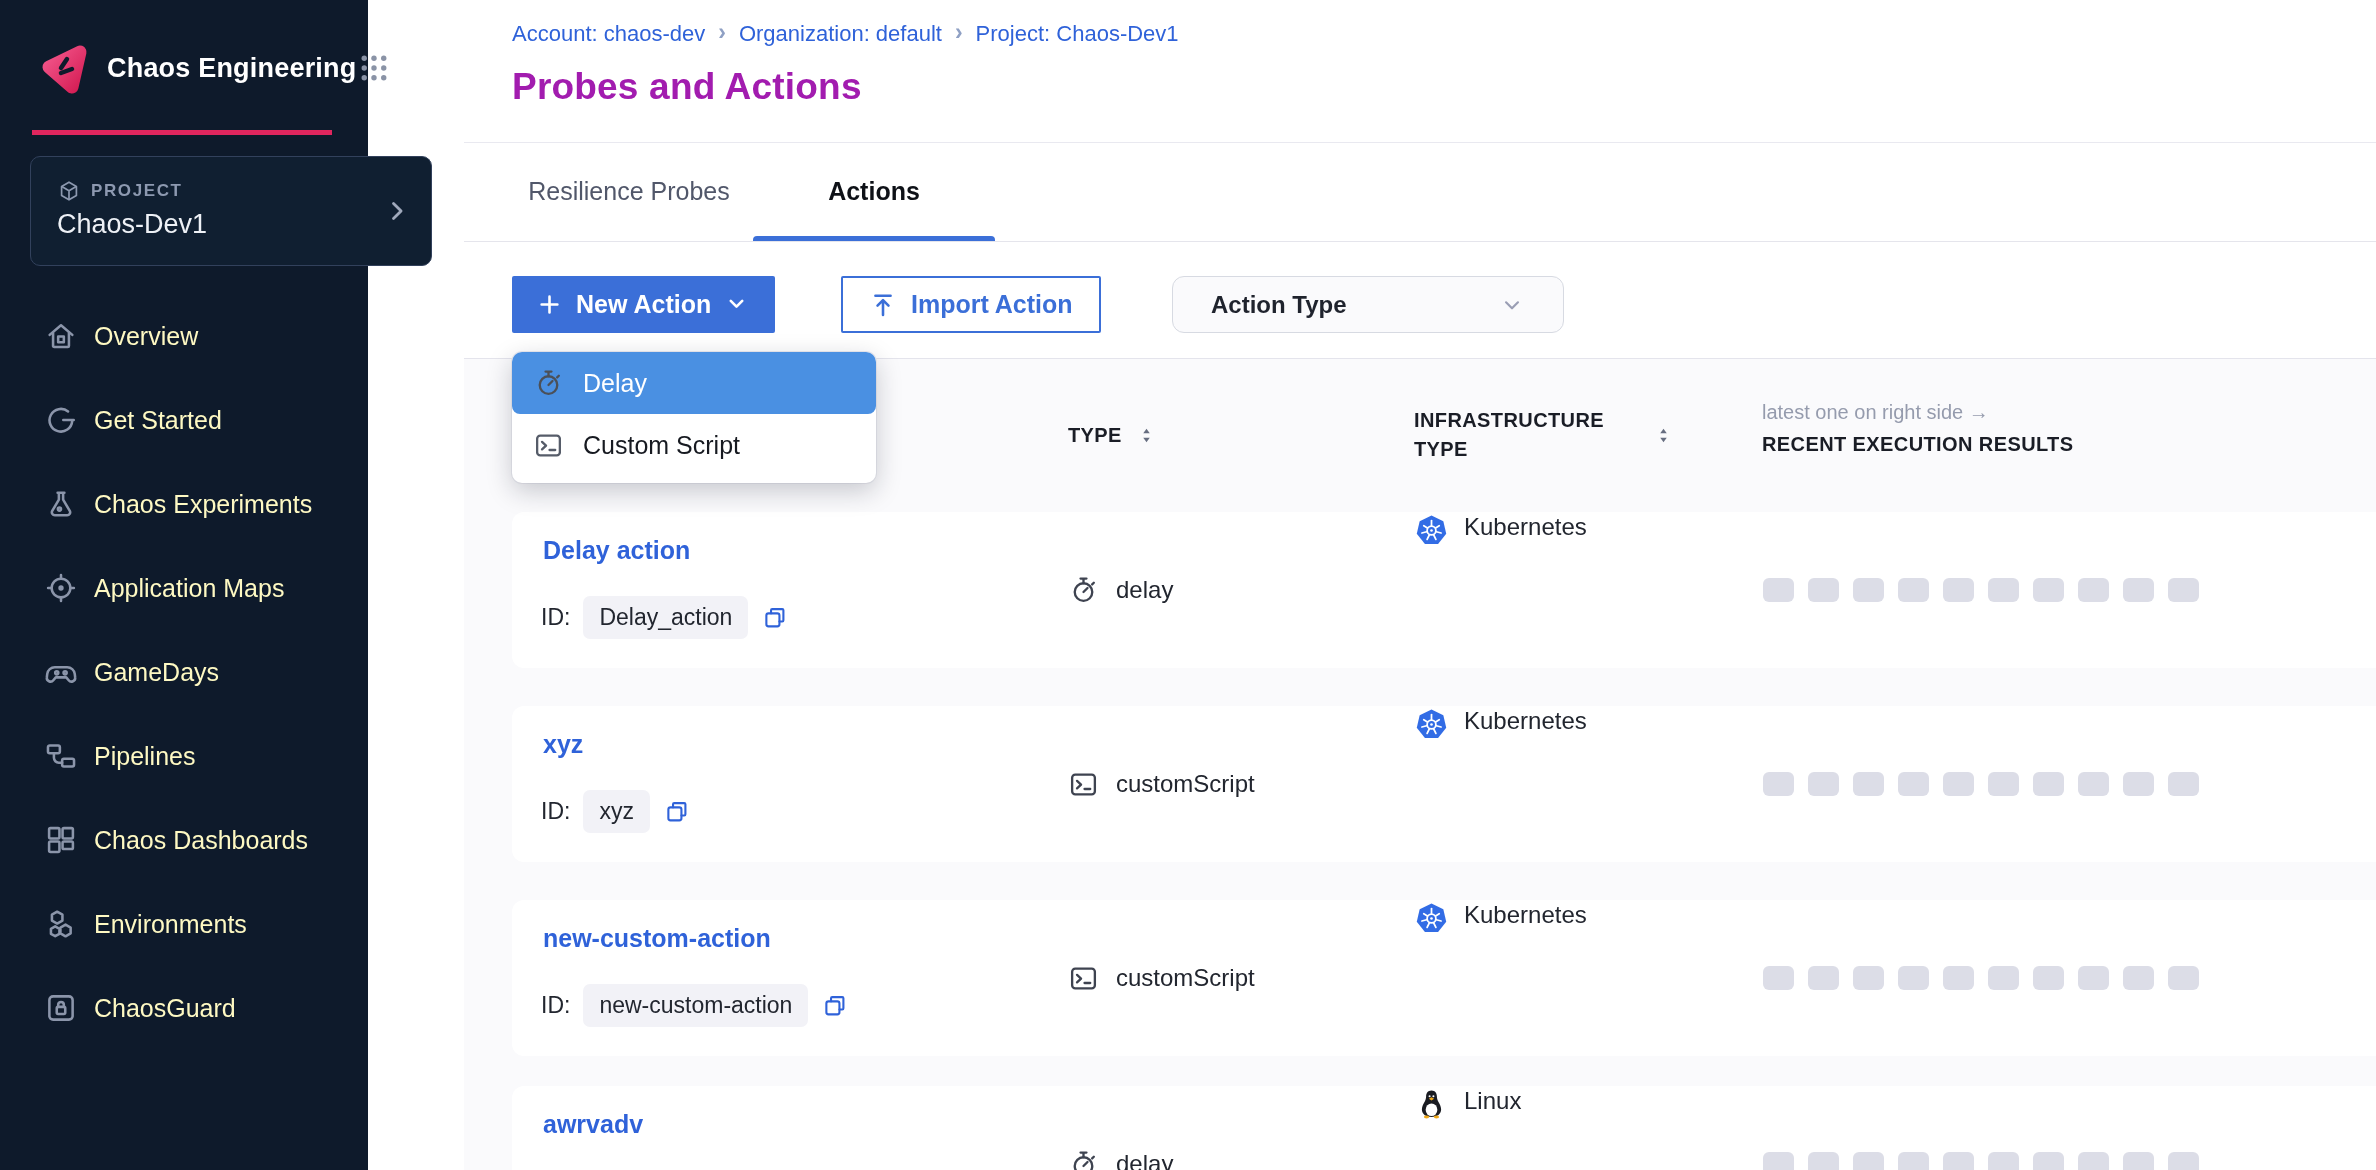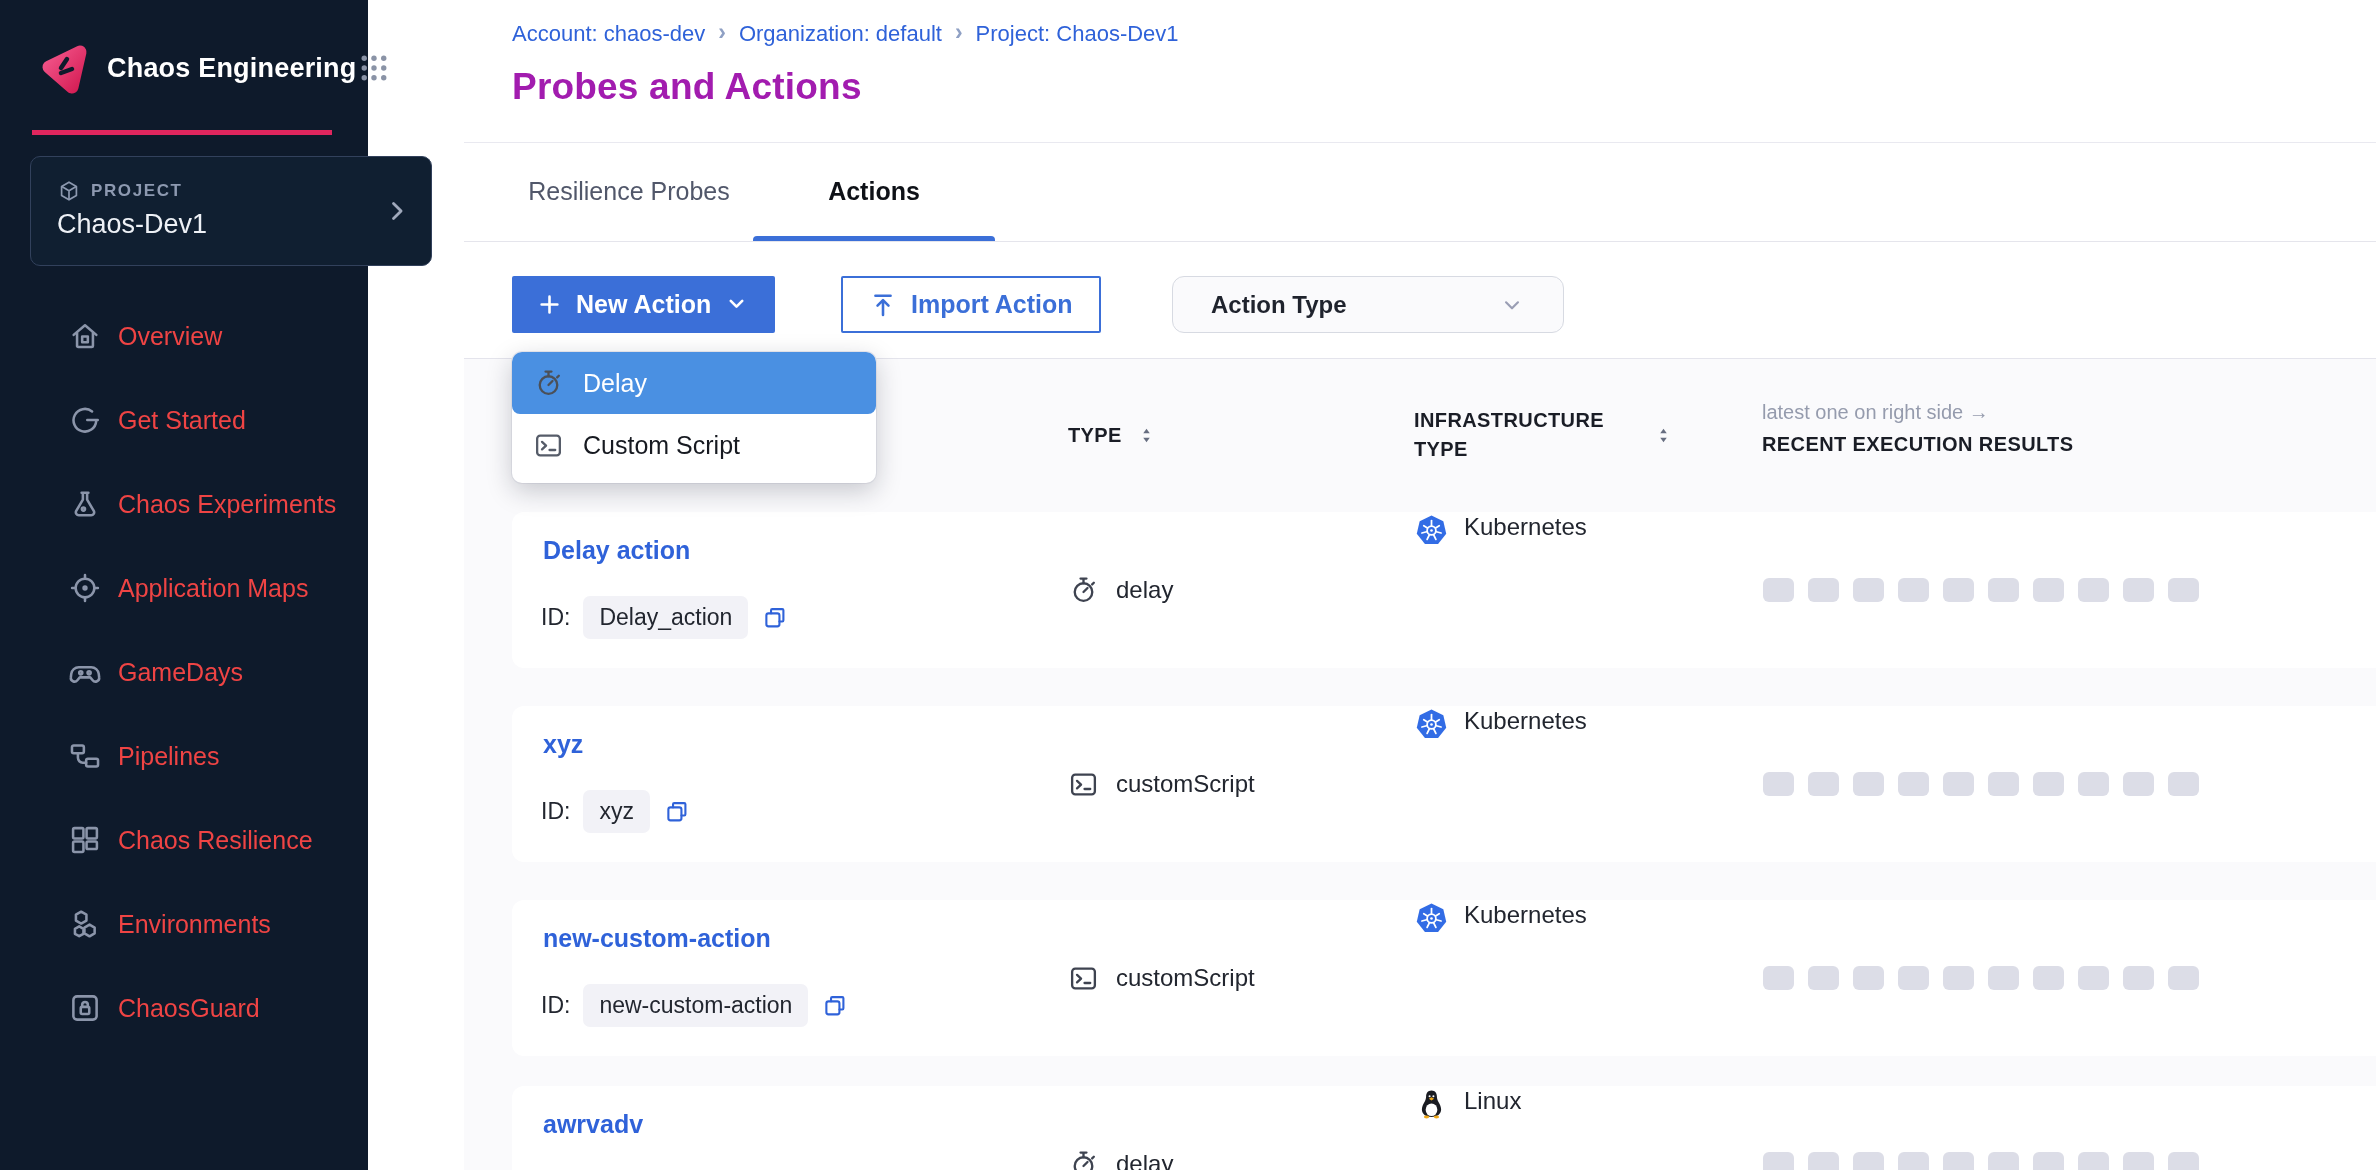--- a/index.html
+++ b/index.html
@@ -18,21 +18,21 @@
   .app-title{color:#fff;font-size:27px;font-weight:700;margin-left:15px;letter-spacing:.2px;white-space:nowrap}
   .grid-icon{margin-left:auto;width:36px;height:36px;color:#8a93a6;display:flex;cursor:pointer}
   .pink-bar{position:absolute;top:130px;left:32px;right:36px;height:5px;background:var(--pink)}
   .project-card{position:absolute;top:156px;left:30px;width:402px;height:110px;border:1px solid #32415c;border-radius:10px;background:#101f31;cursor:pointer}
   .proj-top{position:absolute;top:22px;left:26px;display:flex;align-items:center;gap:10px;color:#8d99b0}
   .proj-top .picon{width:24px;height:24px;display:flex}
   .proj-label{font-size:17px;font-weight:700;letter-spacing:1.6px}
   .proj-name{position:absolute;top:52px;left:26px;color:#eef1f6;font-size:27px}
   .proj-chev{position:absolute;right:20px;top:50%;transform:translateY(-50%);width:28px;height:28px;color:#a0a9bc;display:flex}
   .nav{position:absolute;top:294px;left:0;right:0}
-  .nav-item{height:84px;display:flex;align-items:center;padding-left:68px;gap:16px;color:#ef4444;font-size:25px;cursor:pointer}
+  .nav-item{height:84px;display:flex;align-items:center;padding-left:44px;gap:16px;color:#fef9c3;font-size:25px;cursor:pointer}
   .nav-item .nicon{width:34px;height:34px;color:#8b95aa;display:flex;flex:0 0 auto}
   .nav-item.active{background:#22334a;border-radius:10px;margin:0 32px 0 30px;padding-left:30px;color:var(--sidebar-active);font-weight:600}
   .nav-item.active .nicon{color:var(--sidebar-active)}
 
   
   .main{position:absolute;left:464px;top:0;right:0;bottom:0;background:#fff}
   .breadcrumb{position:absolute;left:48px;top:20px;display:flex;align-items:center;gap:13px;font-size:22px}
   .crumb{color:var(--link);cursor:pointer;white-space:nowrap}
   .crumb-sep{color:#8fa0c4;font-size:23px;font-weight:700;transform:translateY(-1px)}
   .page-title{position:absolute;left:48px;top:66px;font-size:37px;font-weight:700;color:#a21caf;letter-spacing:.2px}
@@ -196,21 +196,21 @@
         </div>
         <div class="nav-item">
           <span class="nicon">
             <svg viewBox="0 0 24 24" width="100%" height="100%" fill="none" stroke="currentColor" stroke-width="1.8" stroke-linecap="round" stroke-linejoin="round">
               <rect x="3.6" y="3.6" width="7.3" height="7.3" rx="1"></rect>
               <rect x="13.1" y="3.6" width="7.3" height="7.3" rx="1"></rect>
               <rect x="3.6" y="13.1" width="7.3" height="7.3" rx="1"></rect>
               <rect x="13.1" y="13.1" width="7.3" height="5.3" rx="1"></rect>
             </svg>
           </span>
-          <span>Chaos Resilience</span>
+          <span>Chaos Dashboards</span>
         </div>
         <div class="nav-item">
           <span class="nicon">
             <svg viewBox="0 0 24 24" width="100%" height="100%" fill="none" stroke="currentColor" stroke-width="1.8" stroke-linecap="round" stroke-linejoin="round">
               <path d="M9.3 3.3l3.7 2.1v4.2l-3.7 2.1-3.7-2.1V5.4z"></path>
               <path d="M15.2 12.4l3.6 2.1v4.1l-3.6 2.1-3.6-2.1v-4.1z"></path>
               <path d="M7.9 13.7l3 1.7v3.5l-3 1.7-3-1.7v-3.5z"></path>
             </svg>
           </span>
           <span>Environments</span>

